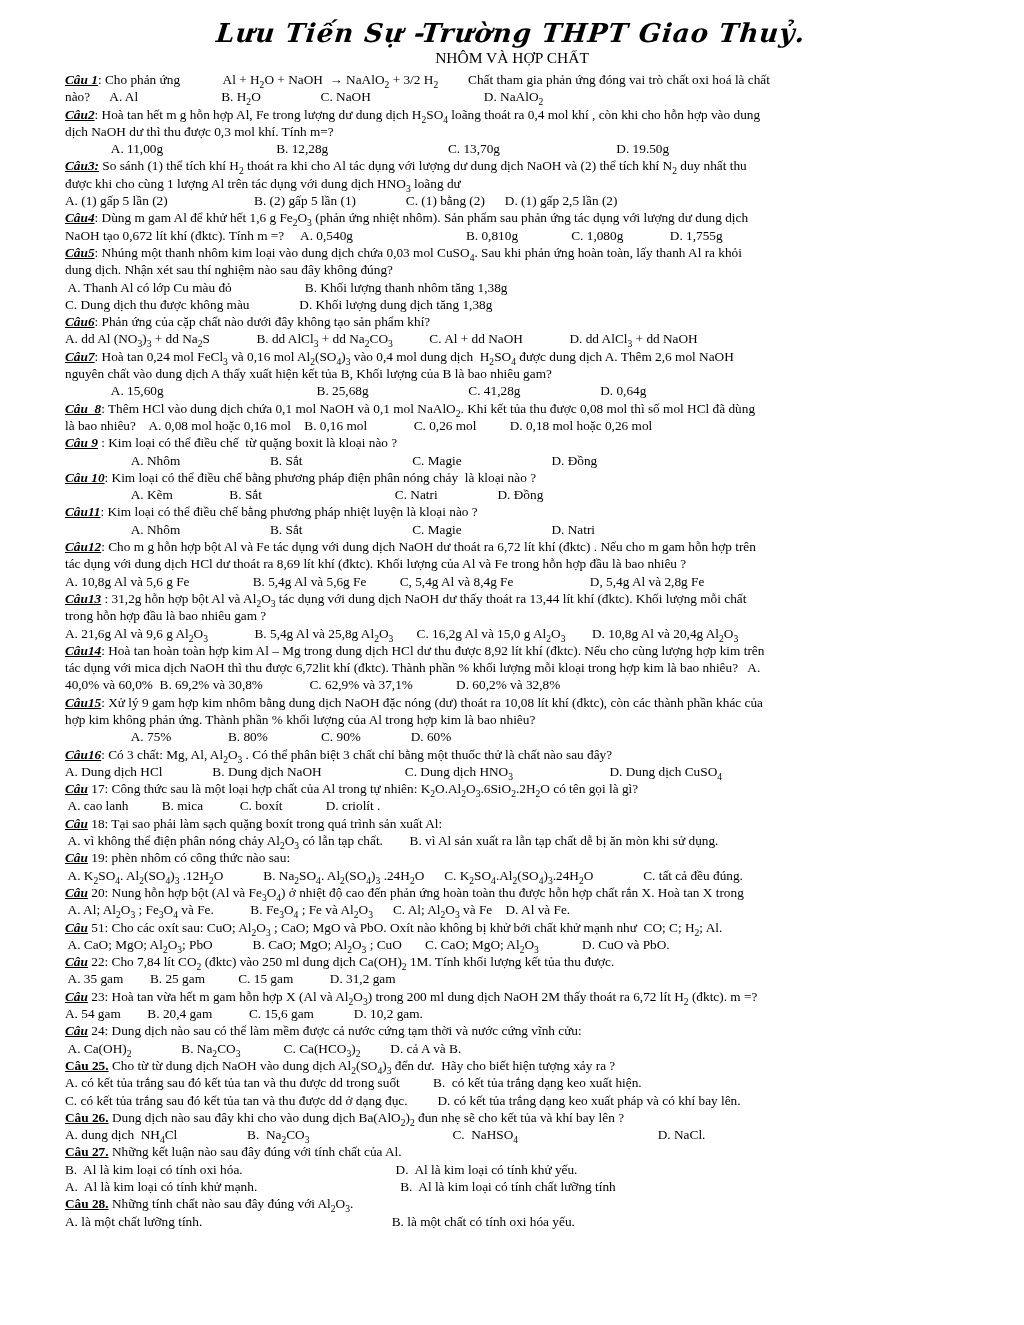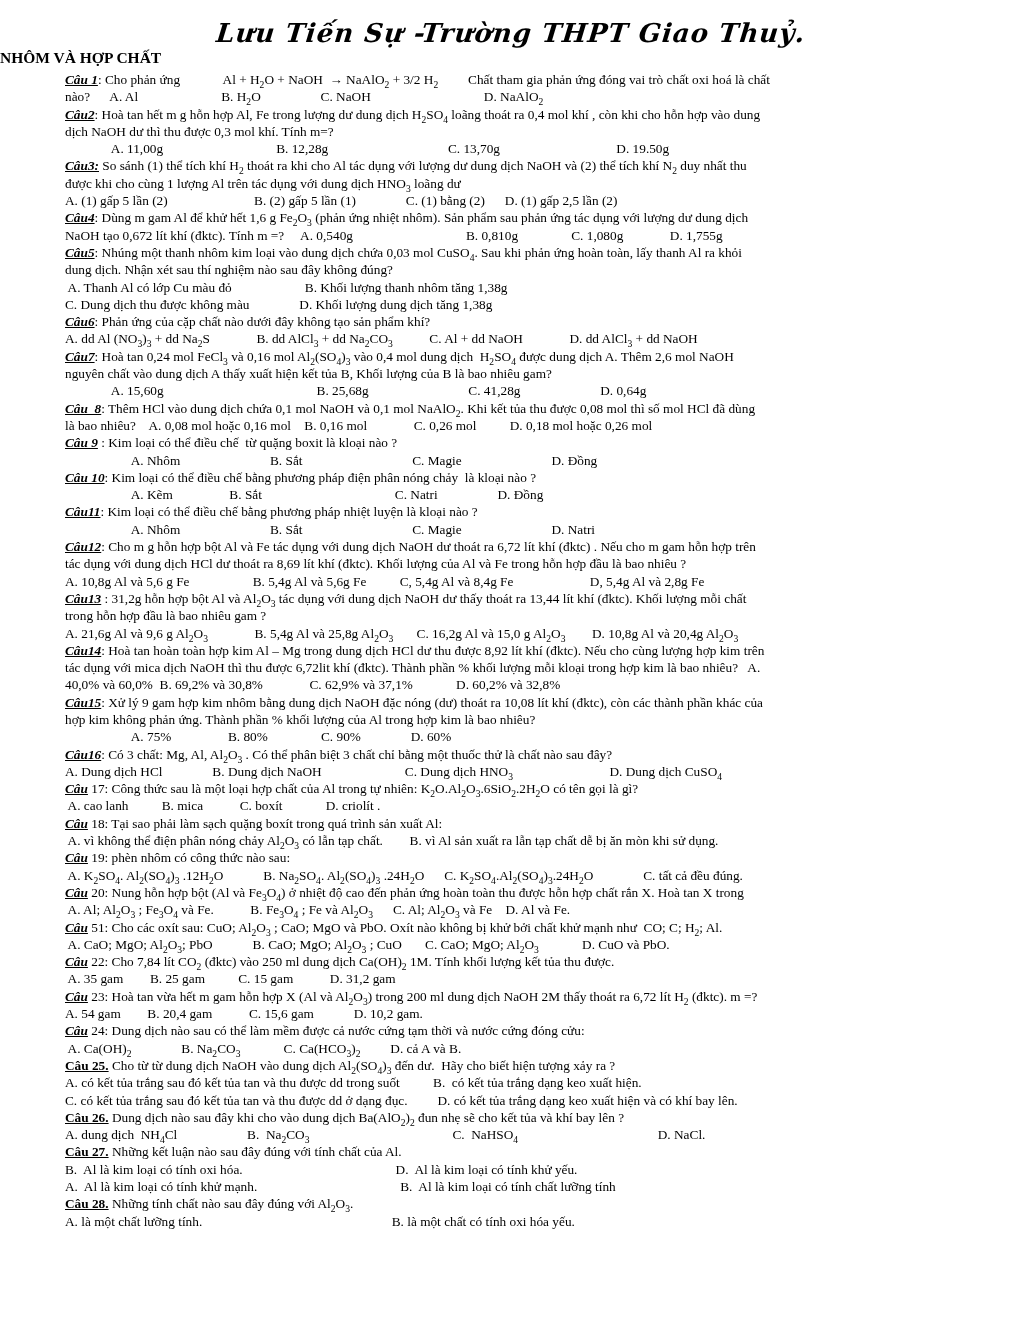--- a/index.html
+++ b/index.html
@@ -16,22 +16,22 @@
     text-align:center;
     font-family:"DejaVu Serif","Liberation Serif",serif;
     font-style:italic;
     font-weight:bold;
     font-size:26px;
     letter-spacing:1px;
     transform:skewX(-6deg);
     white-space:pre;
   }
   .doc-title{
-    text-align:left;
-    font-weight:bold;
+    text-align:center;
+    font-weight:normal;
     font-size:15.5px;
     margin-top:1px;
     white-space:pre;
   }
   .doc-body{
     margin:4px 0 0 65px;
     width:860px;
     font-size:13.3px;
     line-height:17.3px;
   }
@@ -103,25 +103,25 @@
       <div class="line"><span class="q-label iu">Câu</span><span> 19: phèn nhôm có công thức nào sau:</span></div>
       <div class="line"><span> A. K<sub>2</sub>SO<sub>4</sub>. Al<sub>2</sub>(SO<sub>4</sub>)<sub>3</sub> .12H<sub>2</sub>O            B. Na<sub>2</sub>SO<sub>4</sub>. Al<sub>2</sub>(SO<sub>4</sub>)<sub>3</sub> .24H<sub>2</sub>O      C. K<sub>2</sub>SO<sub>4</sub>.Al<sub>2</sub>(SO<sub>4</sub>)<sub>3</sub>.24H<sub>2</sub>O               C. tất cả đều đúng.</span></div>
       <div class="line"><span class="q-label iu">Câu</span><span> 20: Nung hỗn hợp bột (Al và Fe<sub>3</sub>O<sub>4</sub>) ở nhiệt độ cao đến phản ứng hoàn toàn thu được hỗn hợp chất rắn X. Hoà tan X trong</span></div>
       <div class="line"><span> A. Al; Al<sub>2</sub>O<sub>3</sub> ; Fe<sub>3</sub>O<sub>4</sub> và Fe.           B. Fe<sub>3</sub>O<sub>4</sub> ; Fe và Al<sub>2</sub>O<sub>3</sub>      C. Al; Al<sub>2</sub>O<sub>3</sub> và Fe    D. Al và Fe.</span></div>
       <div class="line"><span class="q-label iu">Câu</span><span> 51: Cho các oxít sau: CuO; Al<sub>2</sub>O<sub>3</sub> ; CaO; MgO và PbO. Oxít nào không bị khử bởi chất khử mạnh như  CO; C; H<sub>2</sub>; Al.</span></div>
       <div class="line"><span> A. CaO; MgO; Al<sub>2</sub>O<sub>3</sub>; PbO            B. CaO; MgO; Al<sub>2</sub>O<sub>3</sub> ; CuO       C. CaO; MgO; Al<sub>2</sub>O<sub>3</sub>             D. CuO và PbO.</span></div>
       <div class="line"><span class="q-label iu">Câu</span><span> 22: Cho 7,84 lít CO<sub>2</sub> (đktc) vào 250 ml dung dịch Ca(OH)<sub>2</sub> 1M. Tính khối lượng kết tủa thu được.</span></div>
       <div class="line"><span> A. 35 gam        B. 25 gam          C. 15 gam           D. 31,2 gam</span></div>
       <div class="line"><span class="q-label iu">Câu</span><span> 23: Hoà tan vừa hết m gam hỗn hợp X (Al và Al<sub>2</sub>O<sub>3</sub>) trong 200 ml dung dịch NaOH 2M thấy thoát ra 6,72 lít H<sub>2</sub> (đktc). m =?</span></div>
       <div class="line"><span>A. 54 gam        B. 20,4 gam           C. 15,6 gam            D. 10,2 gam.</span></div>
-      <div class="line"><span class="q-label iu">Câu</span><span> 24: Dung dịch nào sau có thể làm mềm được cả nước cứng tạm thời và nước cứng đóng cửu:</span></div>
+      <div class="line"><span class="q-label iu">Câu</span><span> 24: Dung dịch nào sau có thể làm mềm được cả nước cứng tạm thời và nước cứng vĩnh cửu:</span></div>
       <div class="line"><span> A. Ca(OH)<sub>2</sub>               B. Na<sub>2</sub>CO<sub>3</sub>             C. Ca(HCO<sub>3</sub>)<sub>2</sub>         D. cả A và B.</span></div>
       <div class="line"><span class="q-label bu">Câu 25.</span><span> Cho từ từ dung dịch NaOH vào dung dịch Al<sub>2</sub>(SO<sub>4</sub>)<sub>3</sub> đến dư.  Hãy cho biết hiện tượng xảy ra ?</span></div>
       <div class="line"><span>A. có kết tủa trắng sau đó kết tủa tan và thu được dd trong suốt          B.  có kết tủa trắng dạng keo xuất hiện.</span></div>
-      <div class="line"><span>C. có kết tủa trắng sau đó kết tủa tan và thu được dd ở dạng đục.         D. có kết tủa trắng dạng keo xuất hiện và có khí bay lên.</span></div>
+      <div class="line"><span>C. có kết tủa trắng sau đó kết tủa tan và thu được dd ở dạng đục.         D. có kết tủa trắng dạng keo xuất pháp và có khí bay lên.</span></div>
       <div class="line"><span class="q-label bu">Câu 26.</span><span> Dung dịch nào sau đây khi cho vào dung dịch Ba(AlO<sub>2</sub>)<sub>2</sub> đun nhẹ sẽ cho kết tủa và khí bay lên ?</span></div>
       <div class="line"><span>A. dung dịch  NH<sub>4</sub>Cl                     B.  Na<sub>2</sub>CO<sub>3</sub>                                           C.  NaHSO<sub>4</sub>                                          D. NaCl.</span></div>
       <div class="line"><span class="q-label bu">Câu 27.</span><span> Những kết luận nào sau đây đúng với tính chất của Al.</span></div>
       <div class="line"><span>B.  Al là kim loại có tính oxi hóa.                                              D.  Al là kim loại có tính khử yếu.</span></div>
       <div class="line"><span>A.  Al là kim loại có tính khử mạnh.                                           B.  Al là kim loại có tính chất lưỡng tính</span></div>
       <div class="line"><span class="q-label bu">Câu 28.</span><span> Những tính chất nào sau đây đúng với Al<sub>2</sub>O<sub>3</sub>.</span></div>
       <div class="line"><span>A. là một chất lưỡng tính.                                                         B. là một chất có tính oxi hóa yếu.</span></div>
     </div>
 </div>
 

